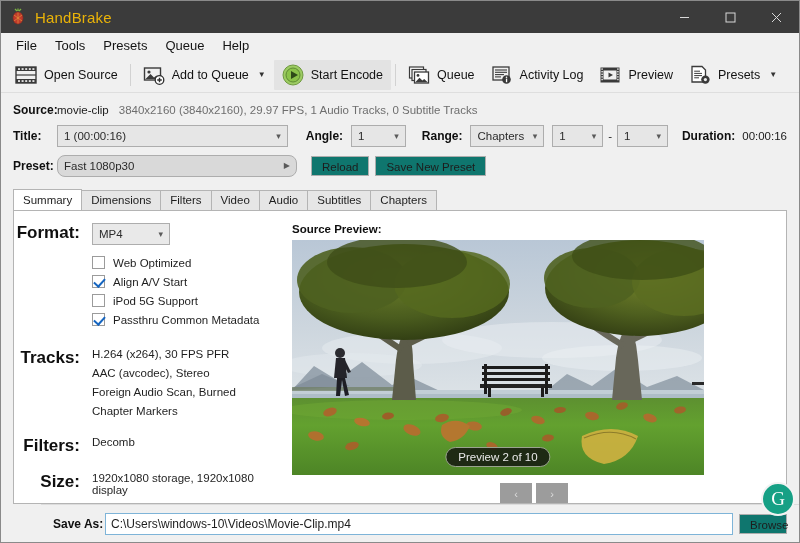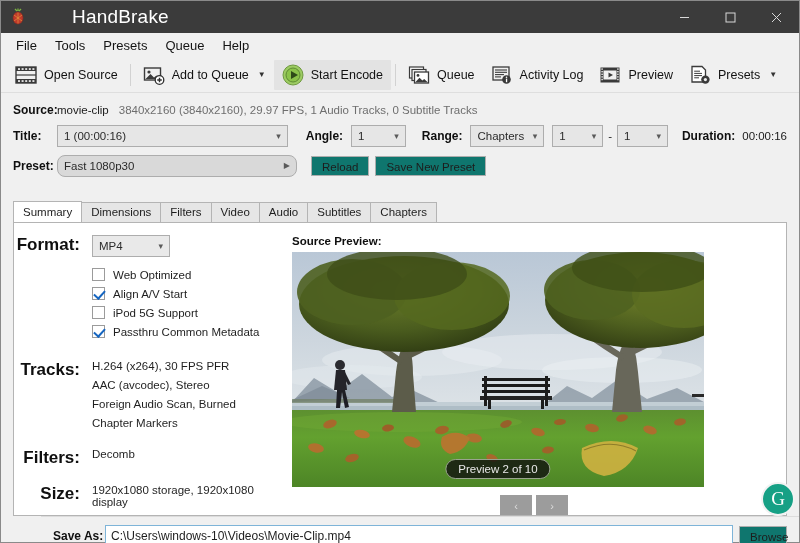--- a/index.html
+++ b/index.html
@@ -16,21 +16,21 @@
   .window { width:800px; height:543px; display:flex; flex-direction:column;
             border:1px solid #8a8a8a; background:#f0f0f0; position:relative; }
 
   
   .titlebar {
     height:32px; background:#3b3b3b; color:#f2f2f2;
     display:flex; align-items:center; flex:0 0 32px;
   }
   .title-icon { width:18px; height:18px; margin-left:8px; margin-right:8px;
                 position:relative; flex:0 0 18px; }
-  .title-text { font-size:19px; letter-spacing:.2px; color:#ffffff;margin-left:37px; }
+  .title-text { font-size:15px; letter-spacing:.2px; color:#eab308; }
   .title-spacer { flex:1 1 auto; }
   .winbtn { width:46px; height:32px; display:flex; align-items:center;
             justify-content:center; color:#d8d8d8; font-size:13px; }
   .winbtn svg { display:block; }
 
   
   .menubar { height:24px; flex:0 0 24px; background:#f0f0f0;
              display:flex; align-items:center; padding-left:6px; }
   .menu-item { padding:3px 9px; font-size:13px; color:#141414; }
 
@@ -65,21 +65,21 @@
   .fake-select .chev { position:absolute; right:6px; top:50%;
       transform:translateY(-50%); font-size:9px; color:#5a5a5a; }
   .fake-select.light { background:#e9e9e9; }
 
   .btn { background:#0f766e; border:1px solid #adadad; height:20px;
          font-size:11.5px; color:#1d1d1d; padding:0 10px; line-height:20px;
          font-family:"Liberation Sans", sans-serif; }
 
   
   .tabstrip { display:flex; align-items:flex-end; padding:0 12px;
-              margin-top:20px; height:21px; }
+              margin-top:8px; height:21px; }
   .tab { height:20px; padding:0 9px; font-size:11.5px; line-height:19px;
          background:#e6e6e6; border:1px solid #b4b4b4; border-bottom:none;
          color:#1d1d1d; margin-right:-1px; }
   .tab.sel { background:#ffffff; height:21px; line-height:20px;
              position:relative; z-index:2; }
 
   .panel { margin:0 12px; background:#fff; border:1px solid #b4b4b4;
            flex:1 1 auto; position:relative; display:flex; }
   .panel-left { width:276px; flex:0 0 276px; padding:12px 0 0 0; }
   .panel-right { flex:1 1 auto; padding:12px 10px 0 2px; }

